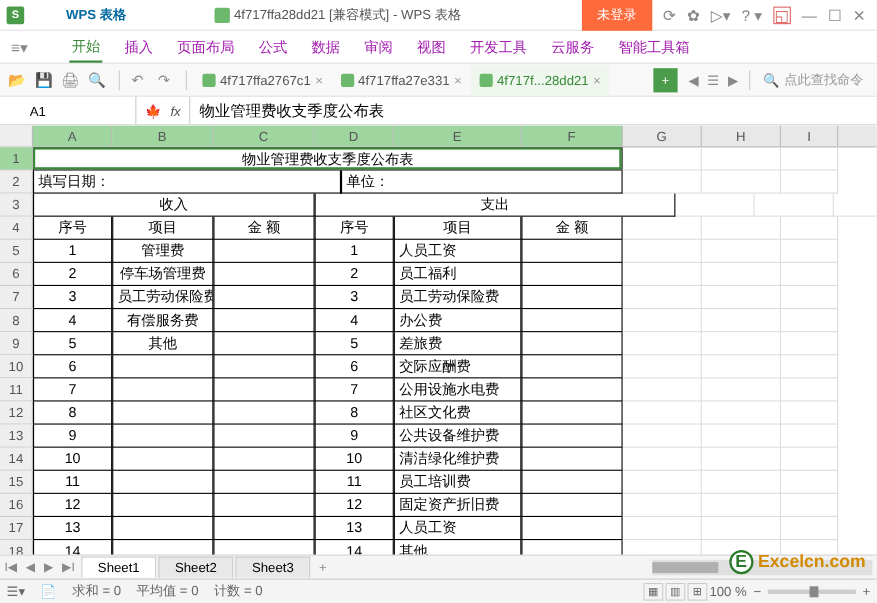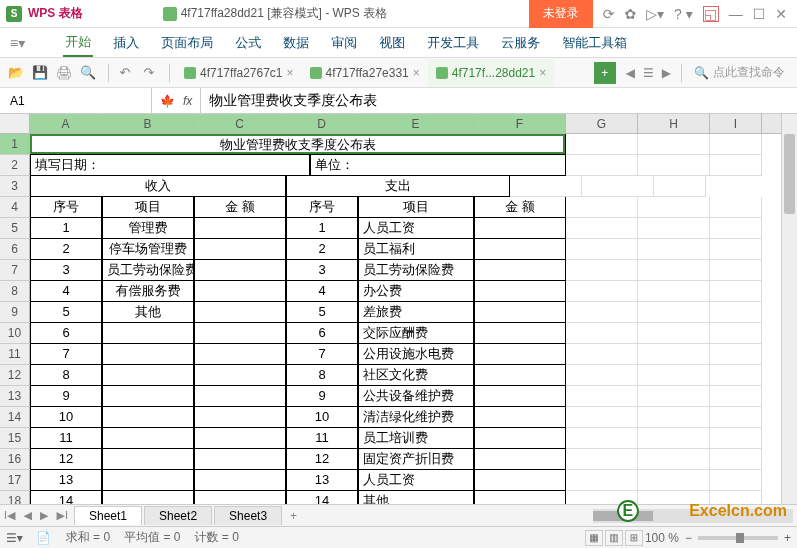--- a/index.html
+++ b/index.html
@@ -1,52 +1,52 @@
 <!DOCTYPE html>
 <html><head>
 <meta charset="utf-8">
 <style>
 * { box-sizing: border-box; margin: 0; padding: 0; font-family: "Microsoft YaHei", Arial, sans-serif; }
 body { width: 797px; height: 548px; background: #f0f0f0; overflow: hidden; font-size: 12px; }
 
 
 .titlebar { height: 28px; background: #fff; display: flex; align-items: center; border-bottom: 1px solid #ddd; }
 .titlebar .logo { width: 16px; height: 16px; background: #4a9b4a; margin: 0 6px; border-radius: 2px; display:flex;align-items:center;justify-content:center;color:#fff;font-size:10px;font-weight:bold;}
-.titlebar .appname { font-weight: bold; color: #be185d; }
+.titlebar .appname { font-weight: bold; color: #0369a1; margin-left: 32px; }
 .titlebar .spacer { flex: 0 0 80px; }
 .titlebar .docicon { width: 14px; height: 14px; background: #6cb86c; margin-right: 4px; border-radius: 2px; }
 .titlebar .docname { color: #555; font-size: 12px; }
 .titlebar .flex { flex: 1; }
 .titlebar .unlogin { background: #ff6a3c; color: #fff; padding: 6px 14px; font-size: 12px; height: 28px; display: flex; align-items: center; }
 .titlebar .winbtns { display: flex; align-items: center; gap: 10px; padding: 0 10px; color: #888; }
 .titlebar .winbtns span { cursor: pointer; font-size: 14px; }
 .titlebar .redsq { display:inline-block; width:16px;height:16px;border:1px solid #d66;color:#d66;text-align:center;line-height:14px;font-size:10px;}
 
 
 .menubar { height: 30px; background: #fff; display: flex; align-items: center; padding: 0 6px; gap: 18px; border-bottom: 1px solid #ddd; }
 .menubar .hamburger { color: #888; font-size: 14px; padding: 0 4px; cursor:pointer;}
-.menubar .mi { color: #0c4a6e; font-size: 13px; cursor: pointer; padding: 4px 2px; }
+.menubar .mi { color: #a21caf; font-size: 13px; cursor: pointer; padding: 4px 2px; }
 .menubar .mi.active { color: #3a8a3a; border-bottom: 2px solid #3a8a3a; margin-left: 16px; }
 
 
 .toolbar { height: 30px; background: #f8f8f8; display: flex; align-items: center; padding: 0 6px; border-bottom: 1px solid #ddd; }
 .toolbar .tbtn { width: 20px; height: 20px; margin-right: 4px; cursor: pointer; display: inline-flex; align-items:center; justify-content:center; font-size: 13px; }
 .toolbar .sep { width: 1px; height: 18px; background: #ccc; margin: 0 6px; }
 .toolbar .tab { display: flex; align-items: center; padding: 0 8px; color: #555; cursor: pointer; height: 28px; }
 .toolbar .tab .ticon { width: 12px; height: 12px; background: #6cb86c; margin-right: 4px; border-radius: 2px; }
 .toolbar .tab.active { color: #3a8a3a; background: #eef6ee; }
 .toolbar .tab .x { margin-left: 4px; color: #999; }
 .toolbar .flex { flex: 1; }
 .toolbar .plusgrn { width: 22px; height: 22px; background: #4a9b4a; color: #fff; display:flex;align-items:center;justify-content:center;cursor:pointer;margin-right:6px;}
 .toolbar .navbtn { color:#888; padding: 0 4px; cursor:pointer;}
 .toolbar .search { color: #999; display: flex; align-items: center; gap: 4px; padding: 0 6px; cursor:text;}
 
 
 .formulabar { height: 26px; background: #fff; display: flex; align-items: center; border-bottom: 1px solid #ccc; }
-.formulabar .cellref { width: 152px; border-right: 1px solid #ccc; height: 100%; display:flex; align-items:center; padding: 0 10px; }
+.formulabar .cellref { width: 124px; border-right: 1px solid #ccc; height: 100%; display:flex; align-items:center; padding: 0 27px; }
 .formulabar .fxbtns { display:flex; align-items:center; gap: 8px; padding: 0 8px; color: #888; }
 .formulabar .fx { font-style: italic; color: #555; }
 .formulabar .fval { flex: 1; padding: 0 8px; border-left: 1px solid #ccc; height:100%; display:flex; align-items:center; font-size: 14px; }
 
 
 .gridwrap { position: relative; height: 390px; background: #fff; overflow: hidden; display:flex;}
 .grid-inner { flex:1; position:relative; }
 .colheads { display: flex; height: 20px; background: #e8e8e8; border-bottom: 1px solid #bbb; }
 .colheads .corner { width: 30px; border-right: 1px solid #bbb; background:#eee;}
 .colheads .ch { border-right: 1px solid #bbb; text-align: center; font-size: 12px; color: #555; line-height:20px;}
@@ -77,21 +77,21 @@
 .statusbar .sitem { margin-right: 14px; }
 .statusbar .flex { flex: 1; }
 .statusbar .viewbtn { width:18px; height:16px; border:1px solid #ccc; margin-right:2px; display:inline-flex;align-items:center;justify-content:center;font-size:10px;cursor:pointer;}
 .statusbar .zoom { display:flex; align-items:center; gap:6px; }
 .statusbar .zslider { width:80px; height:4px; background:#ccc; position:relative;}
 .statusbar .zslider .zt { position:absolute; left:38px; top:-3px; width:8px;height:10px;background:#888;}
 
 
 .watermark { position: absolute; right: 10px; bottom: 26px; font-size: 16px; font-weight: bold; }
 .watermark .e { color: #2a7a2a; background:#fff; border:2px solid #2a7a2a; border-radius:50%; width:22px;height:22px; display:inline-flex;align-items:center;justify-content:center;}
-.watermark .t { color: #d48a00; margin-left: 46px; }
+.watermark .t { color: #d48a00; }
 
 
 .wA { width: 72px; } .wB { width: 92px; } .wC { width: 92px; }
 .wD { width: 72px; } .wE { width: 116px; } .wF { width: 92px; }
 .wG { width: 72px; } .wH { width: 72px; } .wI { width: 52px; }
 
 .hl-sel { position:absolute; border: 2px solid #3a8a3a; pointer-events:none; }
 </style>
 </head>
 <body>
@@ -201,21 +201,21 @@
           <div class="rh">2</div>
           <div class="cell wD bord" style="width: 280px;">填写日期：</div>
           <div class="cell wA bord" style="width: 256px;">单位：</div>
           <div class="cell wG"></div>
           <div class="cell wH"></div>
           <div class="cell wI"></div>
         </div>
         <div class="row">
           <div class="rh">3</div>
           <div class="cell wA bord center" style="width: 256px;">收入</div>
-          <div class="cell wD bord center" style="width: 224px;">支出</div>
+          <div class="cell wD bord center" style="width: 328px;">支出</div>
           <div class="cell wG"></div>
           <div class="cell wH"></div>
           <div class="cell wI"></div>
         </div>
         <div class="row">
           <div class="rh">4</div>
           <div class="cell wA bord center">序号</div>
           <div class="cell wB bord center">项目</div>
           <div class="cell wC bord center">金  额</div>
           <div class="cell wD bord center">序号</div>

